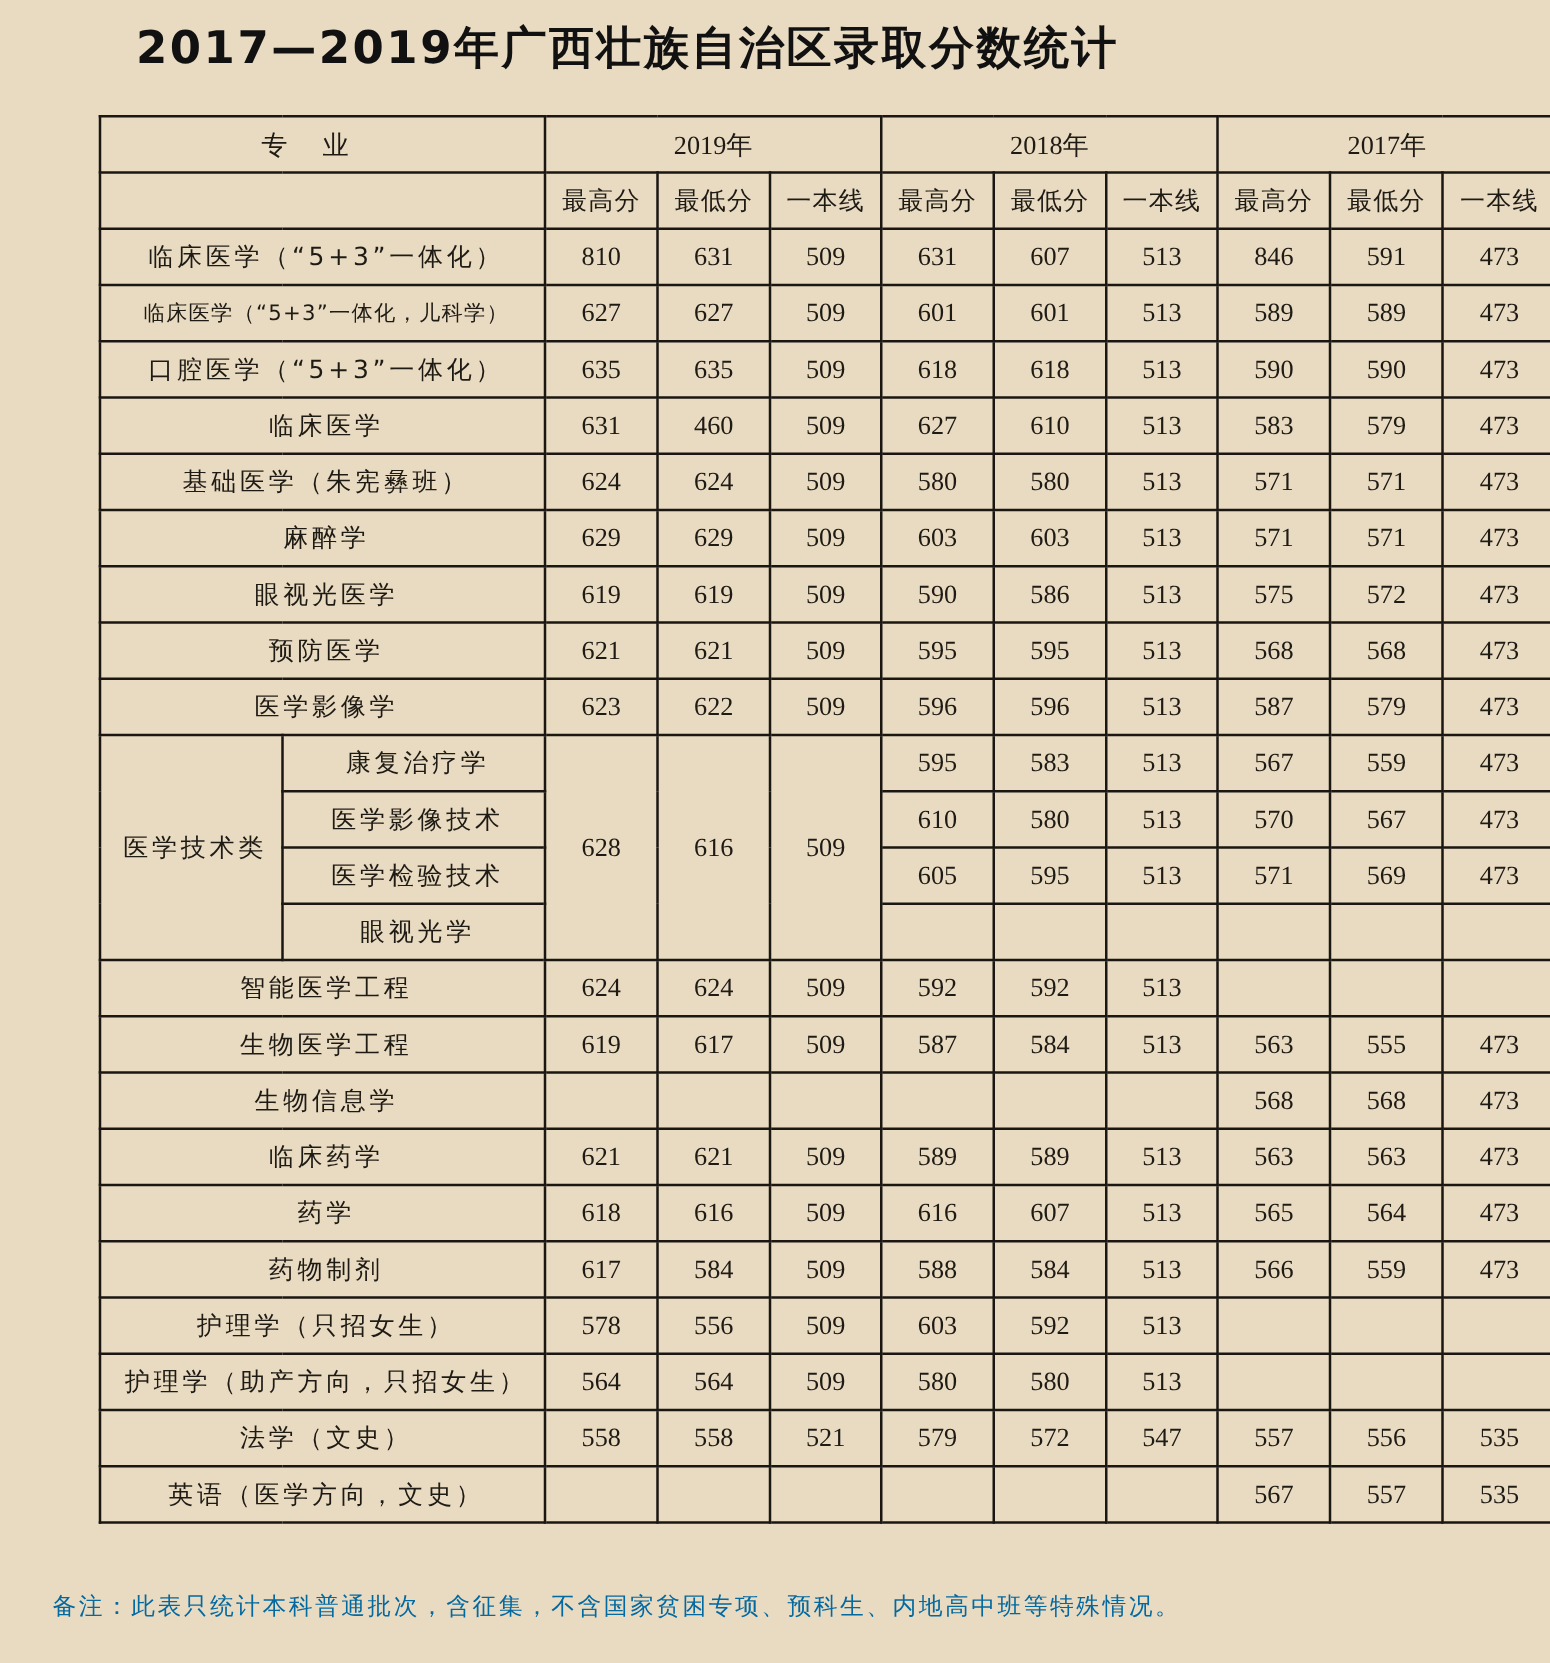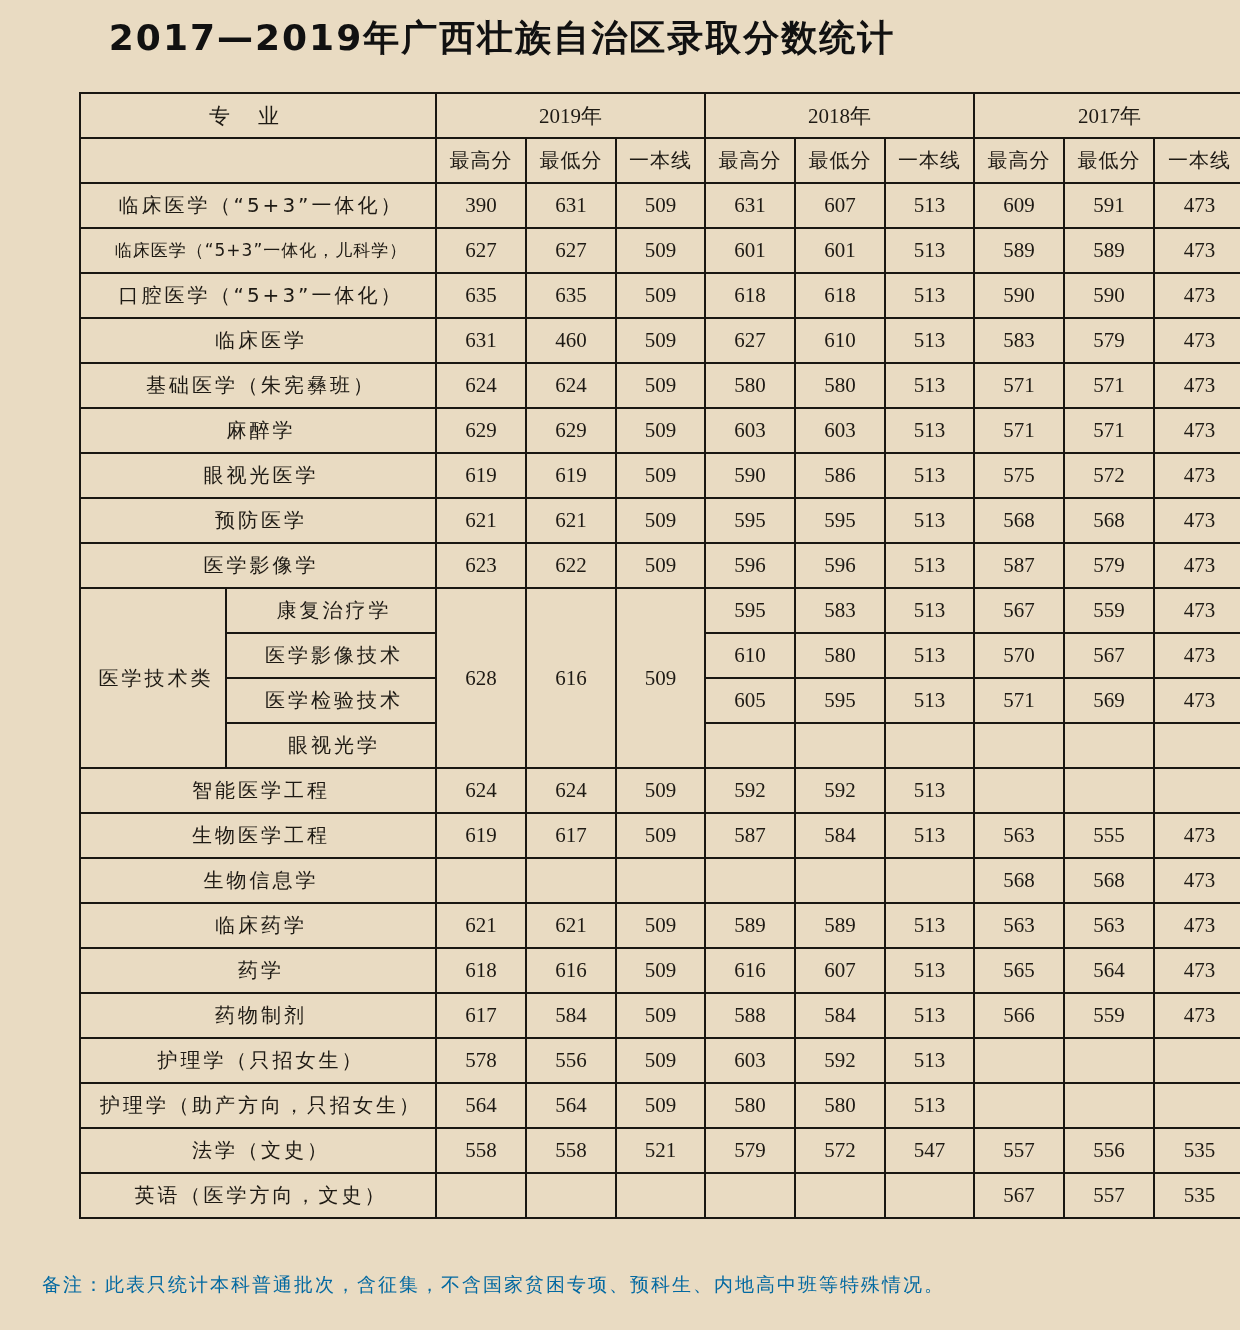--- a/index.html
+++ b/index.html
@@ -105,27 +105,27 @@
       <th class="sub">最低分</th>
       <th class="sub">一本线</th>
       <th class="sub">最高分</th>
       <th class="sub">最低分</th>
       <th class="sub">一本线</th>
     </tr>
   </thead>
   <tbody id="tbody-top">
       <tr>
         <td colspan="2" class="name">临床医学（“5+3”一体化）</td>
-        <td>390</td>
+        <td>810</td>
         <td>631</td>
         <td>509</td>
         <td>631</td>
         <td>607</td>
         <td>513</td>
-        <td>609</td>
+        <td>846</td>
         <td>591</td>
         <td>473</td>
       </tr>
       <tr>
         <td colspan="2" class="name small">临床医学（“5+3”一体化，儿科学）</td>
         <td>627</td>
         <td>627</td>
         <td>509</td>
         <td>601</td>
         <td>601</td>

